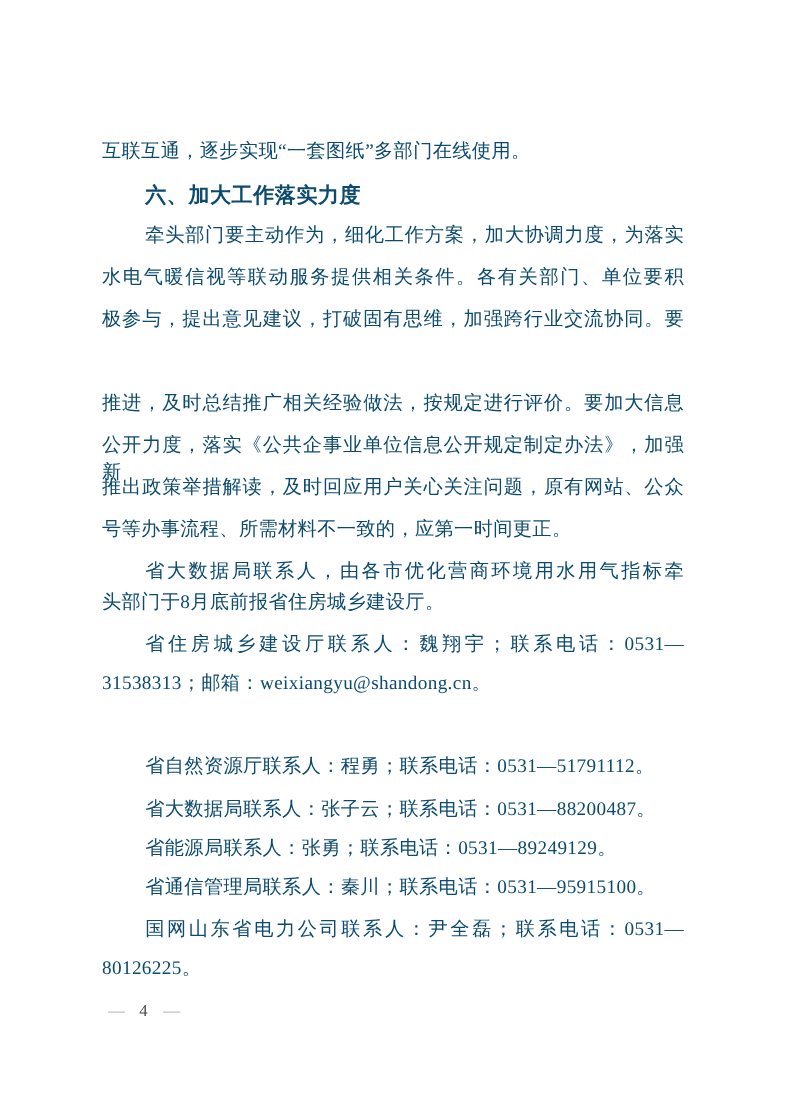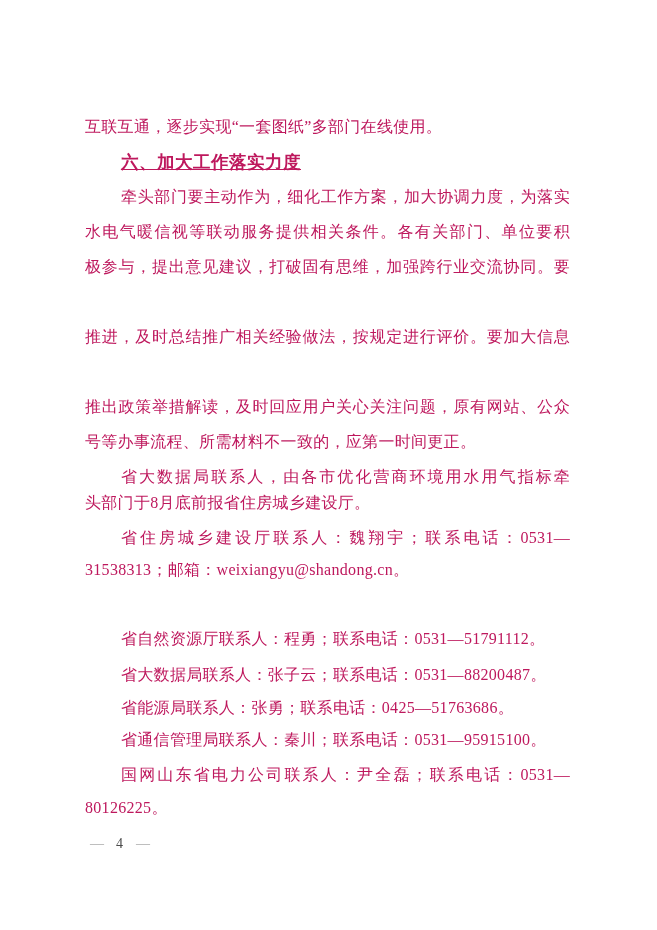--- a/index.html
+++ b/index.html
@@ -17,35 +17,34 @@
     color: #1c1c1c;
   }
   .text-line {
     position: absolute;
     left: 85px;
     width: 485px;
     font-size: 16px;
     line-height: 22px;
     letter-spacing: 0.3px;
     white-space: normal;
-    color: #be185d;
+    color: #0c4a6e;
   }
   .justify {
     text-align: justify;
     text-align-last: justify;
   }
   .indent {
     text-indent: 36px;
   }
   .heading {
     font-family: "Liberation Sans", sans-serif;
     font-weight: 700;
     font-size: 17.5px;
     letter-spacing: 0.5px;
-    text-decoration: underline;
   }
   .footer-pageno {
     position: absolute;
     left: 90px;
     top: 836px;
     display: flex;
     align-items: center;
     gap: 13px;
     font-size: 14px;
   }
@@ -62,29 +61,30 @@
 <body>
 
 <div class="page">
 
   <div class="text-line" style="top:116px">互联互通，逐步实现“一套图纸”多部门在线使用。</div>
   <div class="text-line heading indent" style="top:151px">六、加大工作落实力度</div>
   <div class="text-line indent justify" style="top:186px">牵头部门要主动作为，细化工作方案，加大协调力度，为落实</div>
   <div class="text-line justify" style="top:256px">极参与，提出意见建议，打破固有思维，加强跨行业交流协同。要</div>
   <div class="text-line justify" style="top:221px">水电气暖信视等联动服务提供相关条件。各有关部门、单位要积</div>
   <div class="text-line justify" style="top:326px">推进，及时总结推广相关经验做法，按规定进行评价。要加大信息</div>
+  <div class="text-line justify" style="top:361px">公开力度，落实《公共企事业单位信息公开规定制定办法》，加强新</div>
   <div class="text-line justify" style="top:396px">推出政策举措解读，及时回应用户关心关注问题，原有网站、公众</div>
   <div class="text-line" style="top:431px">号等办事流程、所需材料不一致的，应第一时间更正。</div>
   <div class="text-line indent justify" style="top:466px">省大数据局联系人，由各市优化营商环境用水用气指标牵</div>
   <div class="text-line" style="top:492px">头部门于8月底前报省住房城乡建设厅。</div>
   <div class="text-line indent justify" style="top:527px">省住房城乡建设厅联系人：魏翔宇；联系电话：0531—</div>
   <div class="text-line" style="top:559px">31538313；邮箱：weixiangyu@shandong.cn。</div>
   <div class="text-line indent" style="top:628px">省自然资源厅联系人：程勇；联系电话：0531—51791112。</div>
   <div class="text-line indent" style="top:664px">省大数据局联系人：张子云；联系电话：0531—88200487。</div>
-  <div class="text-line indent" style="top:697px">省能源局联系人：张勇；联系电话：0425—51763686。</div>
+  <div class="text-line indent" style="top:697px">省能源局联系人：张勇；联系电话：0531—89249129。</div>
   <div class="text-line indent" style="top:729px">省通信管理局联系人：秦川；联系电话：0531—95915100。</div>
   <div class="text-line indent justify" style="top:764px">国网山东省电力公司联系人：尹全磊；联系电话：0531—</div>
   <div class="text-line" style="top:797px">80126225。</div>
 
   <div class="footer-pageno">
     <span class="dash">—</span>
     <span class="num">4</span>
     <span class="dash">—</span>
   </div>
 

